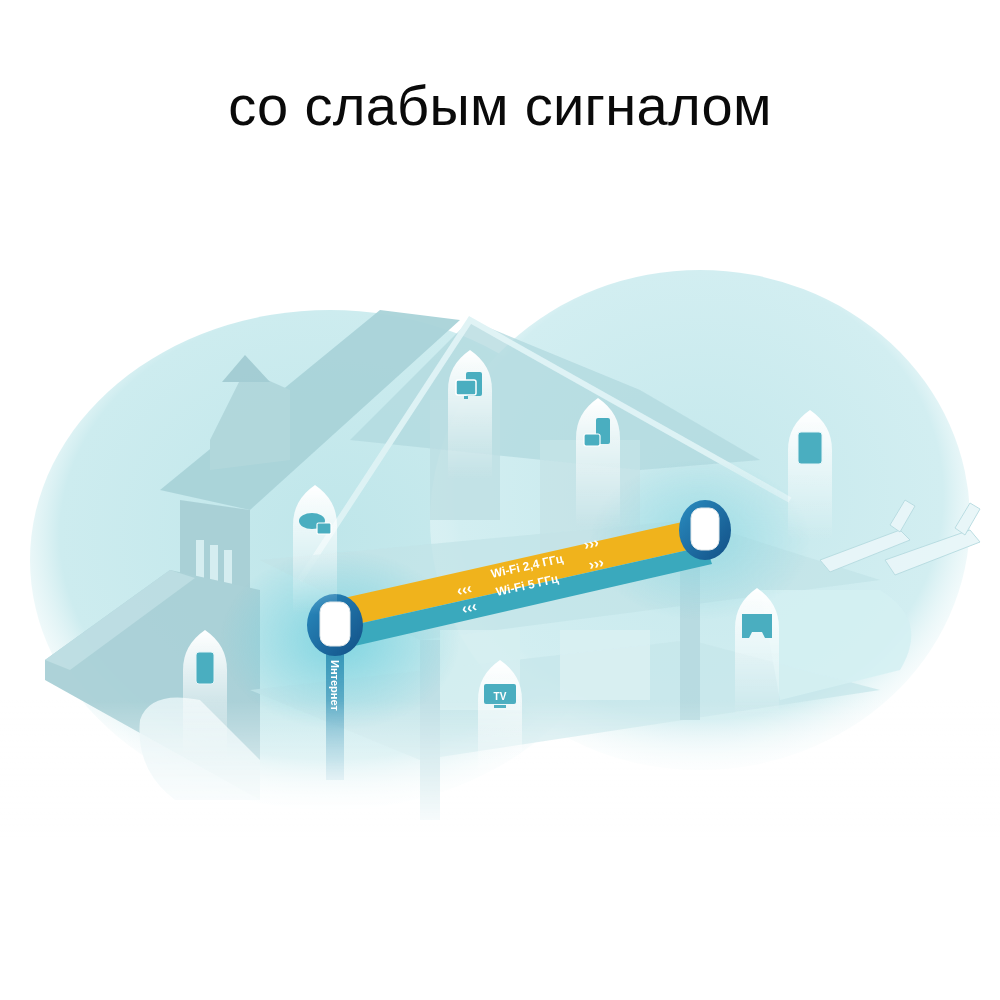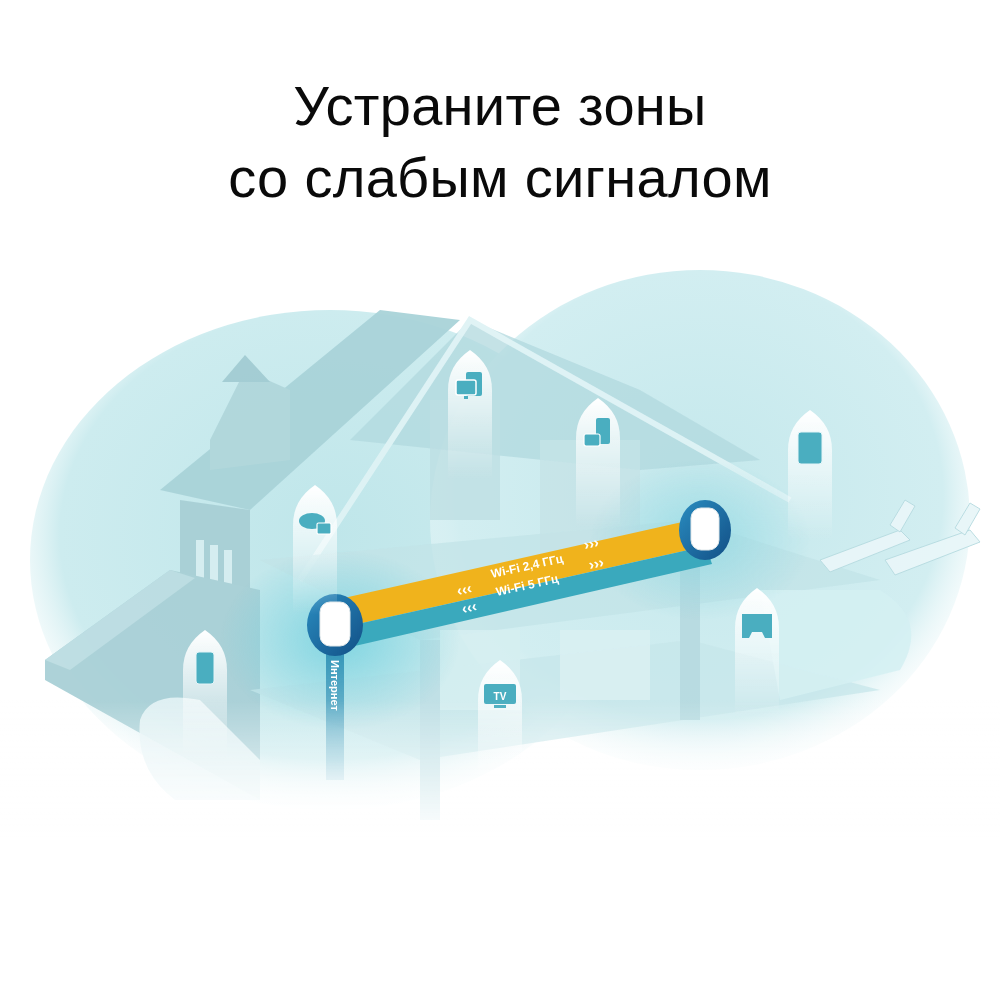--- a/index.html
+++ b/index.html
@@ -7,21 +7,20 @@
     .headline { position: absolute; left: 0; top: 70px; width: 1000px; text-align: center; color: #0a0a0a; font-size: 56px; line-height: 72px; letter-spacing: 0.3px; }
     .headline div { white-space: nowrap; }
     .scene { position: absolute; left: 0; top: 260px; width: 1000px; height: 580px; }
     .scene svg { display: block; }
     .label { font-family: "Liberation Sans", sans-serif; font-weight: bold; fill: #ffffff; }
   </style>
 </head>
 <body>
 
 <div class="headline">
-  <div>Устраните зоны</div>
   <div>со слабым сигналом</div>
 </div>
 
 <div class="scene">
   <svg width="1000" height="580" viewBox="0 0 1000 580" xmlns="http://www.w3.org/2000/svg">
     <defs>
       <radialGradient id="bubbleL" cx="50%" cy="45%" r="60%">
         <stop offset="0%" stop-color="#bfe6ea"></stop>
         <stop offset="75%" stop-color="#cdecef"></stop>
         <stop offset="100%" stop-color="#ffffff" stop-opacity="0"></stop>

